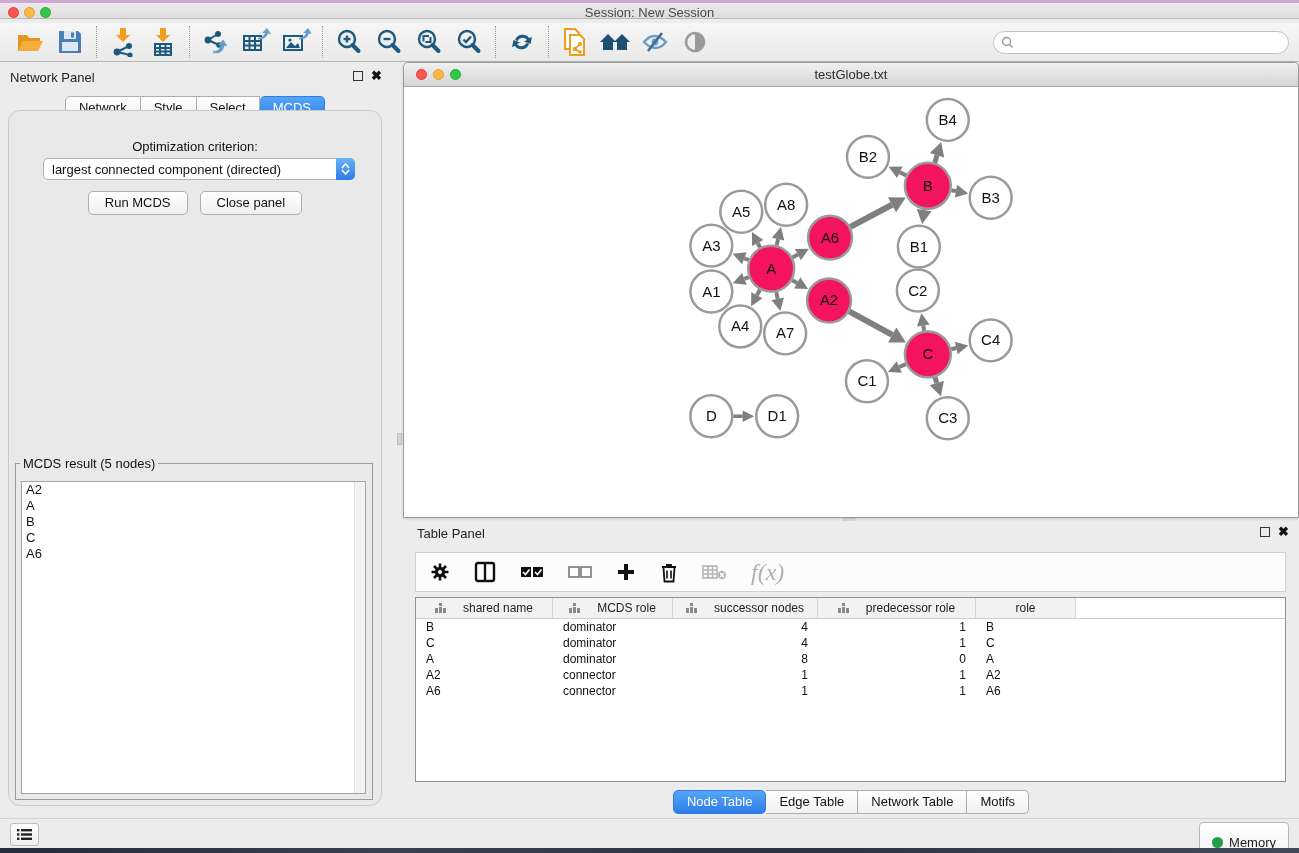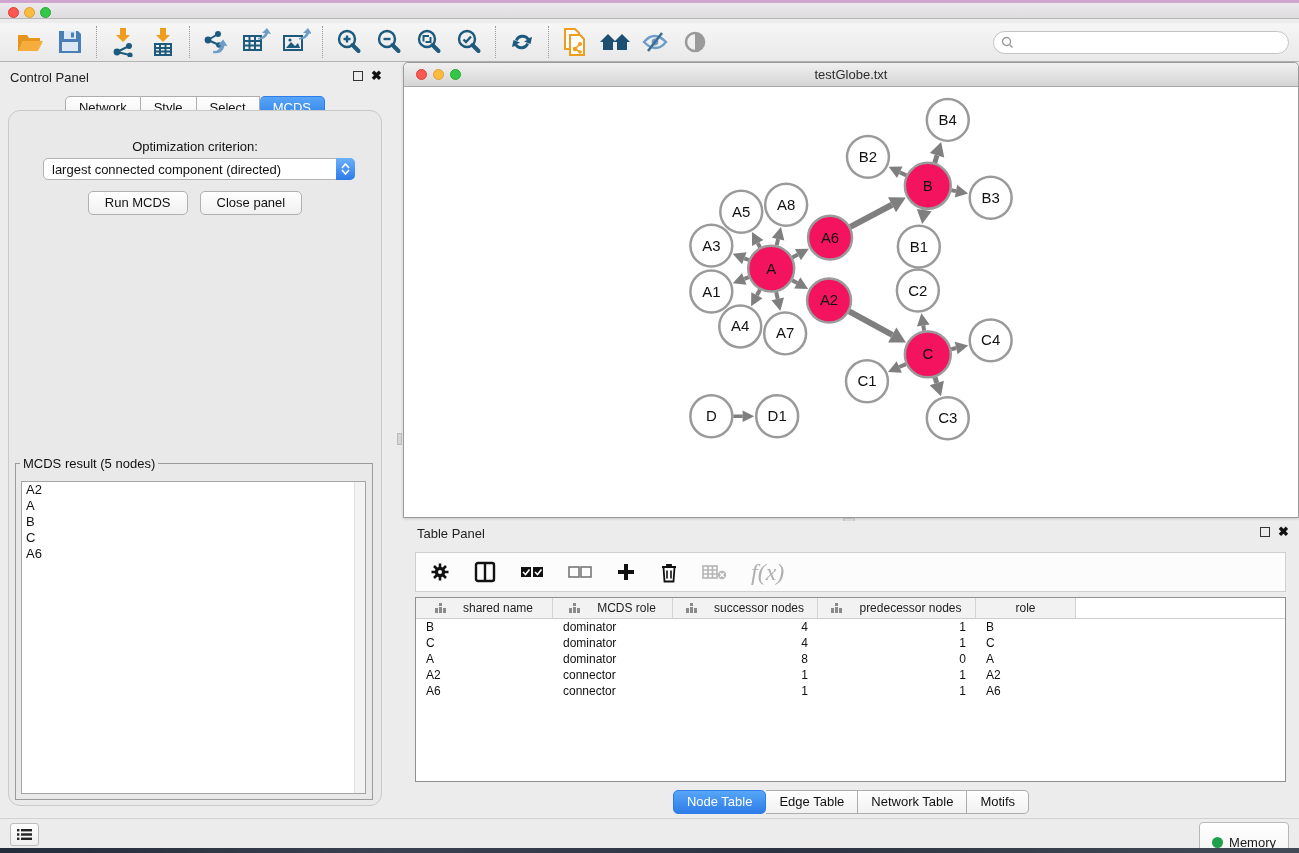--- a/index.html
+++ b/index.html
@@ -105,20 +105,21 @@
   .bottom-strip { position:absolute; left:0; right:0; bottom:0; height:5px;
     background:linear-gradient(90deg,#232c3a,#3a4150 30%,#2b3342 60%,#434a57); }
 </style>
 </head>
 <body>
 
 <div class="titlebar">
   <span class="tl-dot tl-red"></span>
   <span class="tl-dot tl-yel"></span>
   <span class="tl-dot tl-grn"></span>
+  <div class="titlebar-title">Session: New Session</div>
 </div>
 
 <div class="toolbar">
   <div class="tb-btn">
     <svg width="30" height="26" viewBox="0 0 30 26">
         <path d="M3 6 h9 l2 3 h11 v3 H8 L4 22 H3 z" fill="#e8951d"></path>
         <path d="M8 12 h20 l-5 10 H4 z" fill="#f6ad3c"></path>
       </svg>
   </div>
   <div class="tb-btn">
@@ -244,21 +245,21 @@
   <div class="tb-search">
     <svg width="13" height="13" viewBox="0 0 13 13">
         <circle cx="5.5" cy="5.5" r="4" fill="none" stroke="#9a9a9a" stroke-width="1.4"></circle>
         <path d="M8.5 8.5 l3 3" stroke="#9a9a9a" stroke-width="1.4"></path>
       </svg>
     <input type="text" placeholder="" style="">
   </div>
 </div>
 
 <div class="control-panel">
-  <div class="panel-head">Control Panel</div>
+  <div class="panel-head">Network Panel</div>
   <div class="panel-winbtns">
     <span class="wb-float"></span>
     <span class="wb-close">✖</span>
   </div>
   <div class="cp-tabs" id="cp-tabs">
       <div class="seg-tab">Network</div>
       <div class="seg-tab">Style</div>
       <div class="seg-tab">Select</div>
       <div class="seg-tab sel">MCDS</div>
     </div>
@@ -478,21 +479,21 @@
           </span>
           <span>successor nodes</span>
         </div>
         <div class="nt-hcell" style="width: 158px;">
           <span class="nt-hicon">
             <span style="left:4px;top:0;width:3px;height:3px"></span>
             <span style="left:0;top:5px;width:3px;height:5px"></span>
             <span style="left:4px;top:4px;width:3px;height:6px"></span>
             <span style="left:8px;top:5px;width:3px;height:5px"></span>
           </span>
-          <span>predecessor nodes</span>
+          <span>predecessor role</span>
         </div>
         <div class="nt-hcell" style="width: 100px;">
           <span>role</span>
         </div>
       </div>
     <div id="nt-rows">
         <div class="nt-row">
           <div class="nt-cell" style="width: 137px;">B</div>
           <div class="nt-cell" style="width: 120px;">dominator</div>
           <div class="nt-cell num" style="width: 145px;">4</div>

